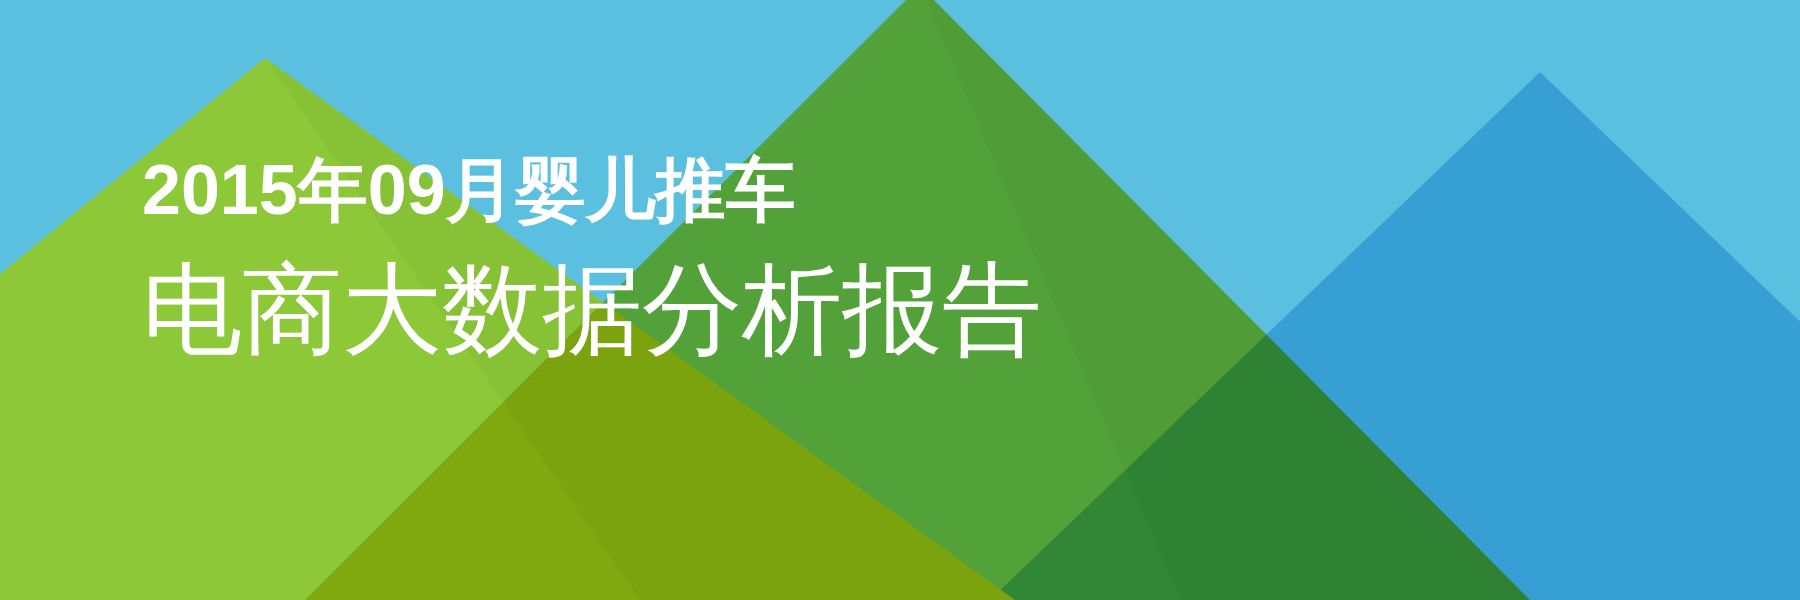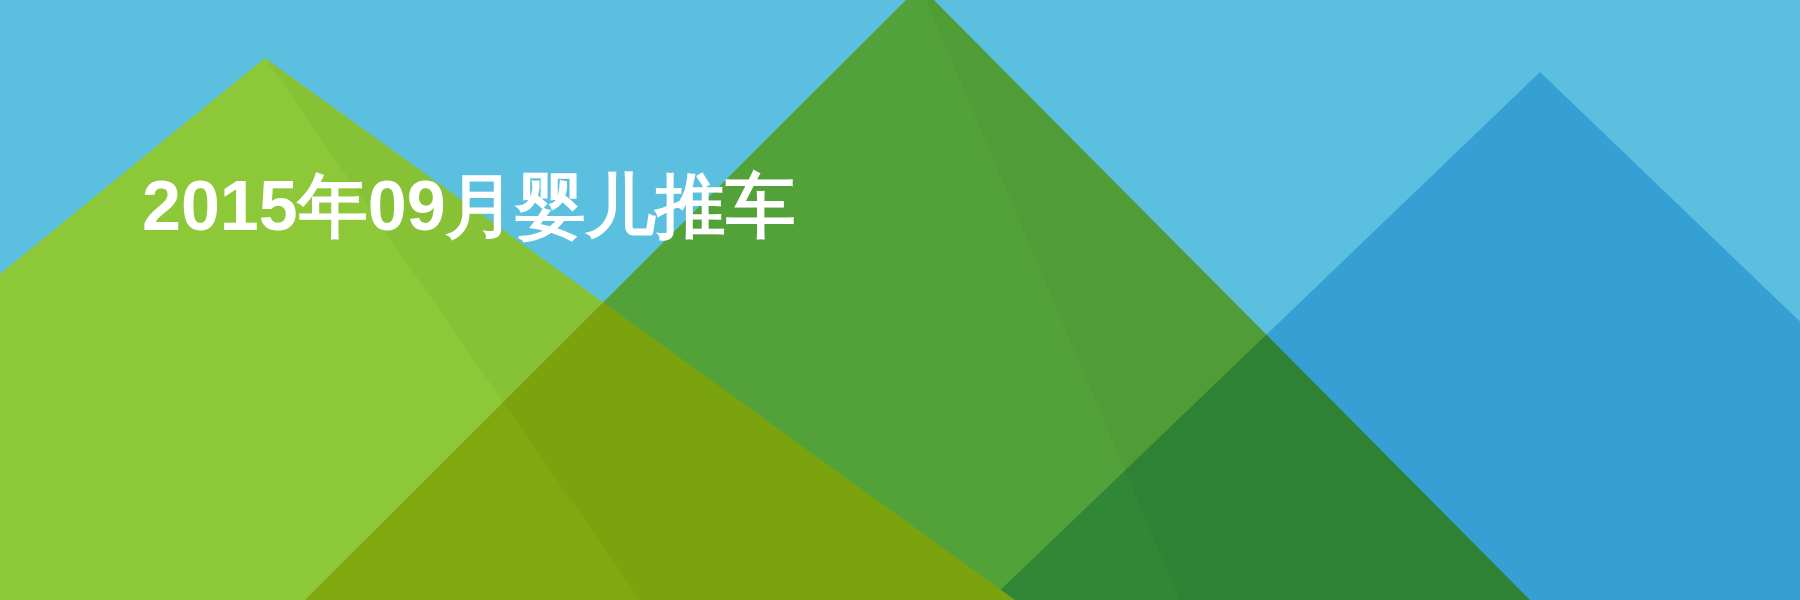--- a/index.html
+++ b/index.html
@@ -20,21 +20,21 @@
     position: absolute;
     left: 0;
     top: 0;
     width: 1800px;
     height: 600px;
     display: block;
   }
   #title-block {
     position: absolute;
     left: 0;
-    top: 16px;
+    top: 0;
     width: 1800px;
     height: 528px;
     z-index: 5;
     pointer-events: none;
   }
   .title-line {
     position: absolute;
     color: #ffffff;
     white-space: nowrap;
     letter-spacing: 0px;
@@ -70,15 +70,16 @@
     <g style="mix-blend-mode:multiply">
       <polygon points="920,-14 1530,600 305,600" fill="#e8d841"></polygon>
     </g>
 
     <polygon points="920,-14 1530,600 1180,600" fill="#000000" opacity="0.035"></polygon>
     <polygon points="265,58 1015,600 640,600" fill="#000000" opacity="0.03"></polygon>
   </svg>
 
   <div id="title-block">
     <div class="title-line" id="title-line-1">2015年09月婴儿推车</div>
+    <div class="title-line" id="title-line-2">电商大数据分析报告</div>
   </div>
 
 </div>
 
 </body></html>

